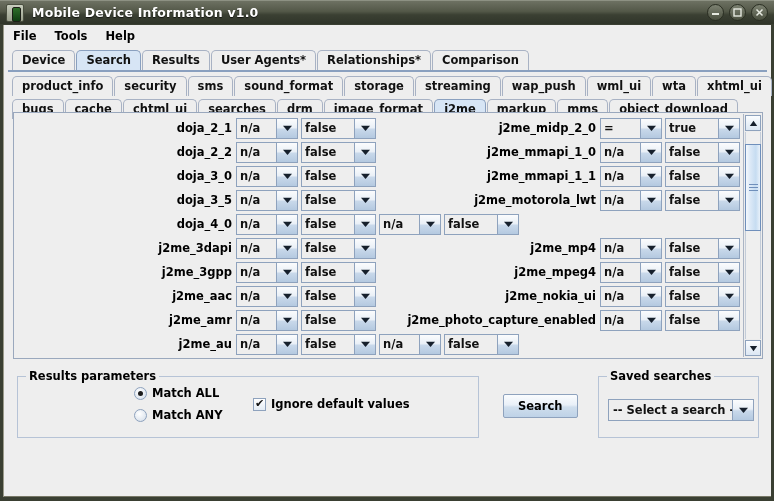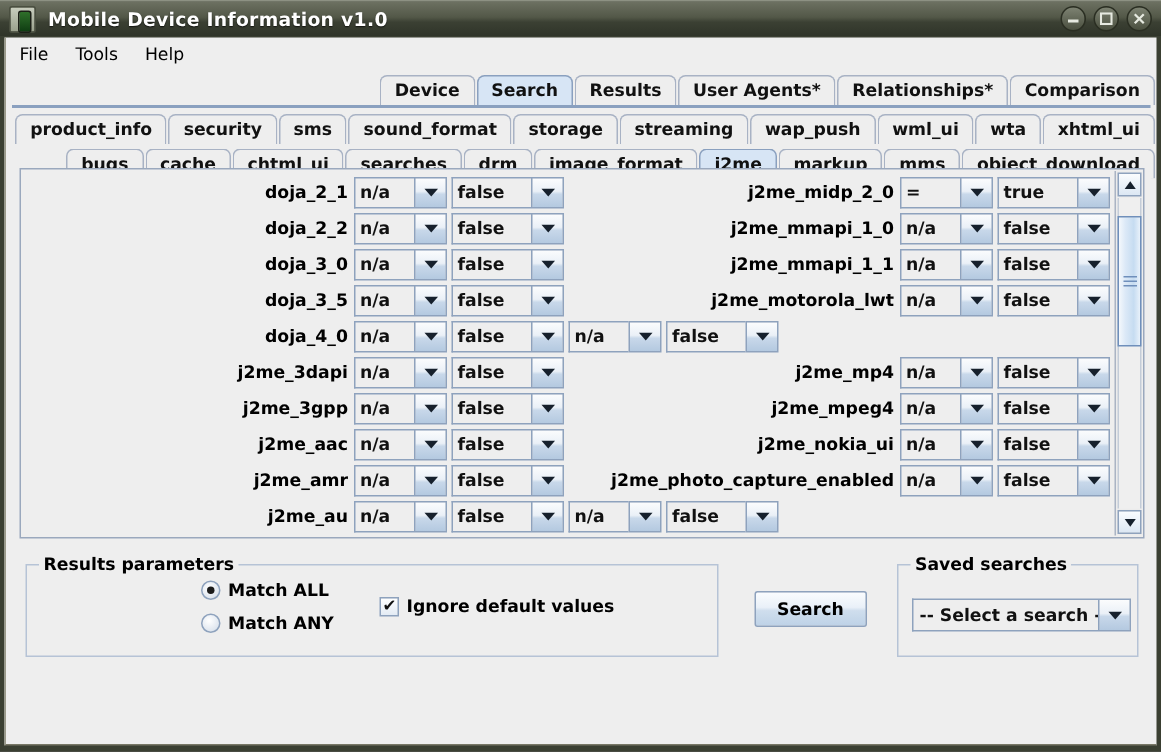--- a/index.html
+++ b/index.html
@@ -55,37 +55,37 @@
   .tbtn svg { display: block; }
 
   
   .menubar {
     position: absolute; left: 3px; top: 25px; width: 768px; height: 21px;
     background: #eeeeee;
     border-left: 1px solid #9a9a8a;
     display: flex; align-items: center;
   }
   .menuitem {
-    font-size: 11.5px; font-weight: normal; color: #000;
+    font-size: 11.5px; font-weight: bold; color: #000;
     padding: 15px 9px; white-space: nowrap;
   }
 
   
   .client {
     position: absolute; left: 3px; top: 46px;
     width: 768px; height: 452px;
     background: #eeeeee;
     border-left: 1px solid #9a9a8a;
     border-bottom: 2px solid #777766;
   }
 
   
   .tabrow {
     position: relative; height: 22px; padding-left: 8px;
-    display: flex; align-items: flex-end; justify-content: flex-end;
+    display: flex; align-items: flex-end;
   }
   .tab {
     position: relative; height: 20px; line-height: 19px;
     padding: 0 9px; margin-right: 1px;
     font-size: 11.5px; font-weight: bold; color: #111;
     background: #eeeeee;
     border: 1px solid #a8b2c4;
     border-bottom: none;
     border-radius: 5px 5px 0 0;
     white-space: nowrap;

